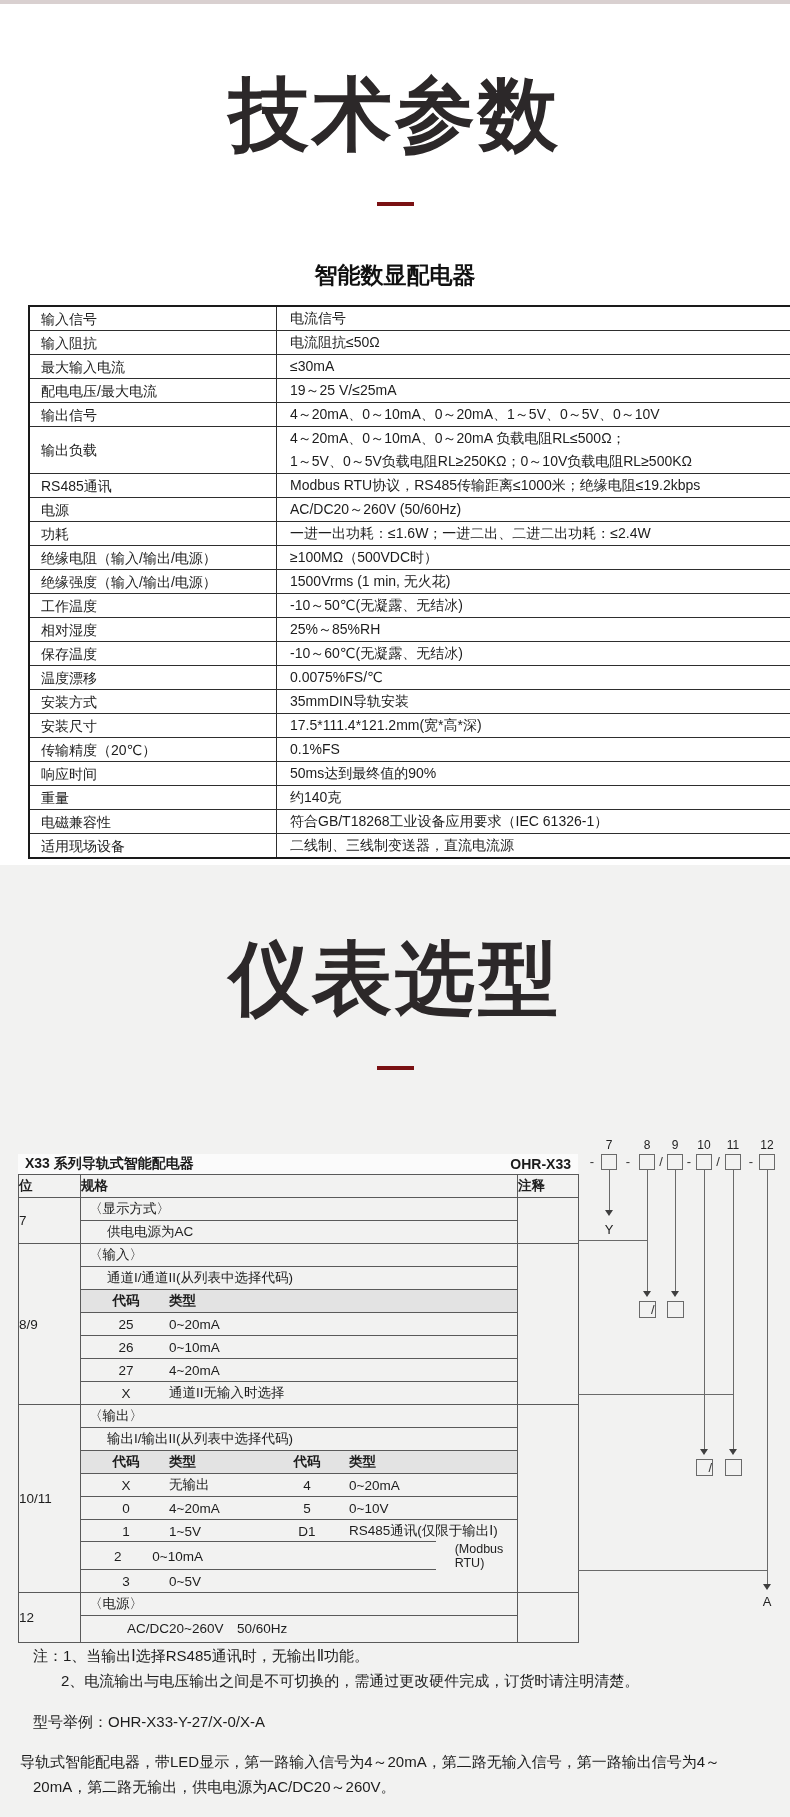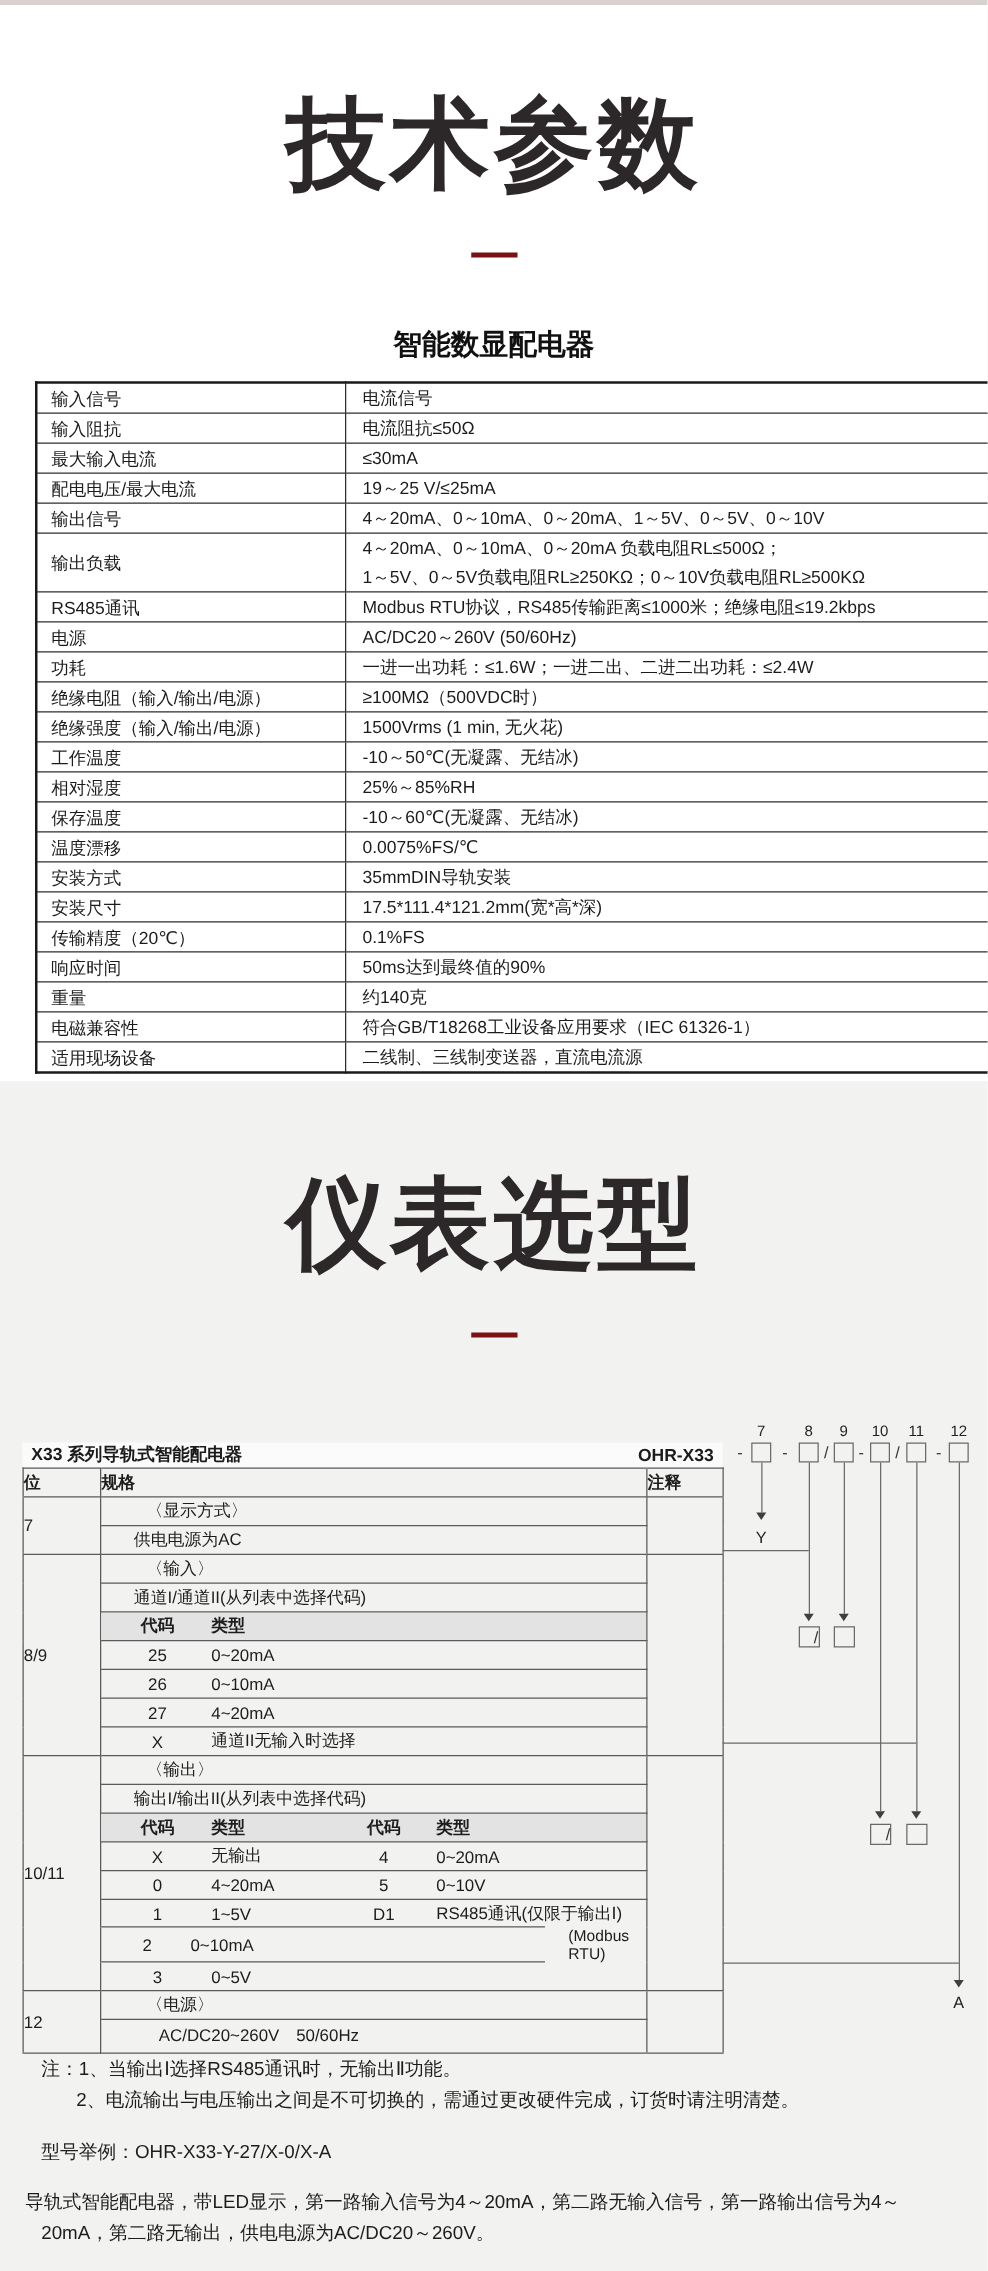--- a/index.html
+++ b/index.html
@@ -61,21 +61,21 @@
     border-right:1px solid #5a5a5a;border-bottom:1px solid #5a5a5a;
     text-align:center;vertical-align:top;padding-top:2px;
   }
   td.note-cell{border-bottom:1px solid #5a5a5a;}
   td.spec-cell{border-right:1px solid #5a5a5a;border-bottom:1px solid #5a5a5a;position:relative;}
   td.spec-cell.nb{border-bottom:none;}
   td.spec-cell .pline{position:absolute;left:0;bottom:0;width:355px;height:1px;background:#5a5a5a;}
   td.spec-cell.shaded{background:#e3e3e3;}
   tr.tall td{height:26px;padding-left:28px;}
   .rowflex{display:flex;align-items:center;height:100%;}
-  .txt-head{padding-left:8px;margin-left:28px;}
+  .txt-head{padding-left:8px;}
   .txt-sub{padding-left:26px;}
   .txt-sub2{padding-left:18px;}
   .txt-cont{padding-left:220px;font-size:12.5px;}
   .sc1{width:70px;margin-left:10px;text-align:center;}
   .st1{width:116px;padding-left:8px;box-sizing:border-box;}
   .st1.wide{flex:1;}
   .sc2{width:60px;text-align:center;}
   .st2{flex:1;padding-left:12px;box-sizing:border-box;}
   .bold{font-weight:700;}
 

